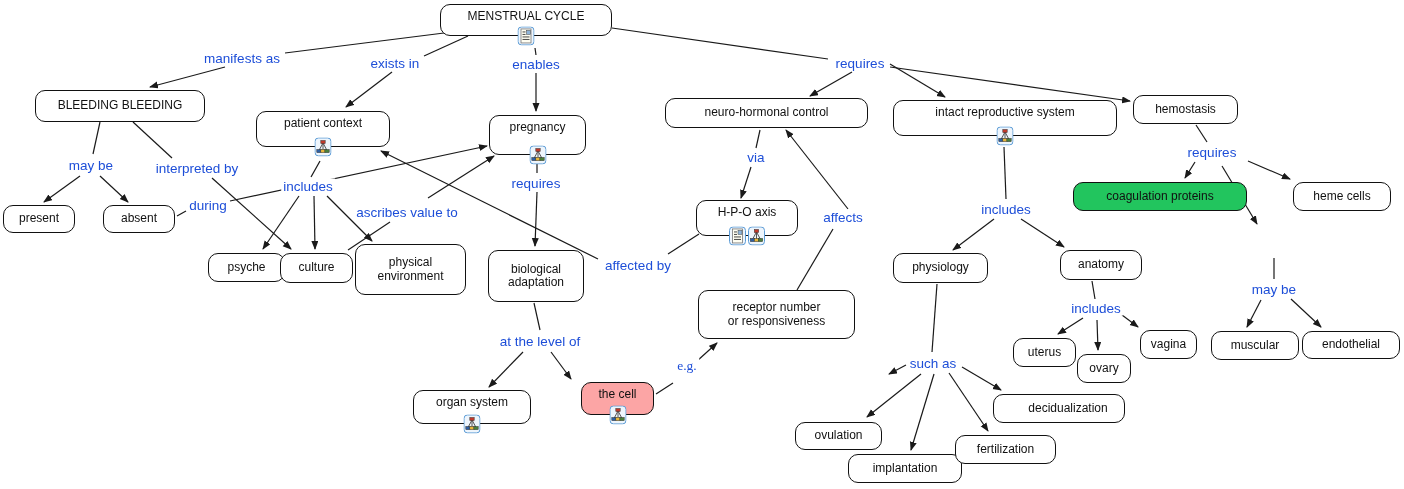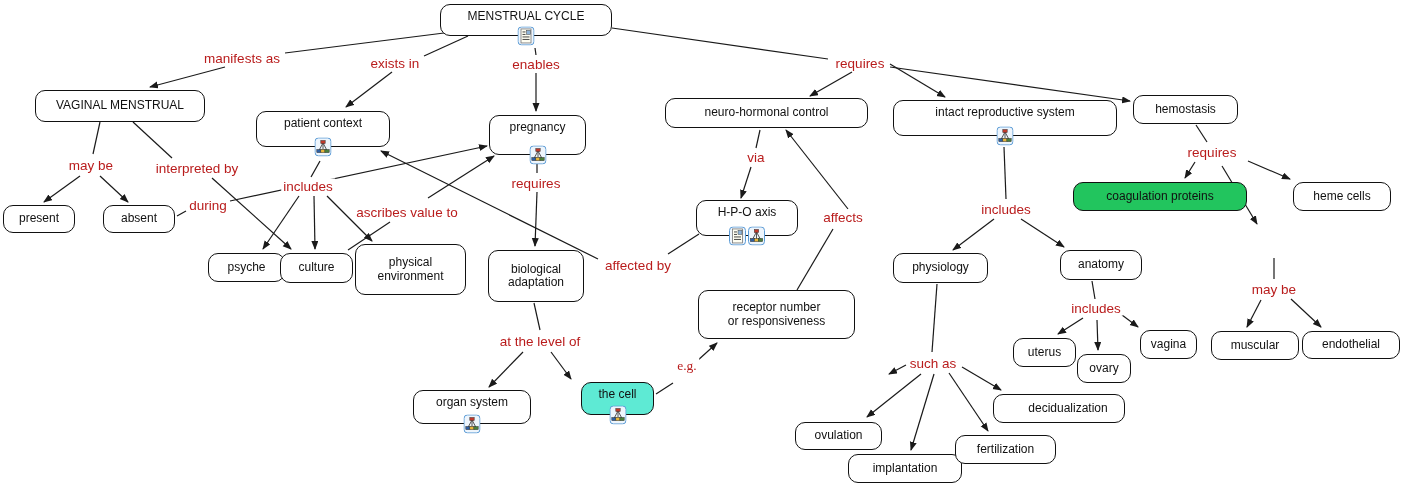--- a/index.html
+++ b/index.html
@@ -3,21 +3,21 @@
 <meta charset="utf-8">
 <style>
   html,body{margin:0;padding:0;background:#ffffff;}
   #canvas{
     position:relative;width:1404px;height:489px;background:#ffffff;
     font-family:"Liberation Sans",sans-serif;overflow:hidden;
   }
   svg.edge-layer{position:absolute;left:0;top:0;z-index:0;}
   .link-label{
     position:absolute;transform:translate(-50%,-50%);z-index:1;
-    font-size:13.5px;color:#b91c1c;background:#fff;padding:0 2px;white-space:nowrap;
+    font-size:13.5px;color:#1d4ed8;background:#fff;padding:0 2px;white-space:nowrap;
   }
   .node{
     position:absolute;box-sizing:border-box;z-index:2;
     background:#fff;border:1.4px solid #111;border-radius:10px;
     display:flex;align-items:center;justify-content:center;
     text-align:center;font-size:12px;color:#111;line-height:1.12;
     white-space:pre-line;padding:1px 3px;
   }
   .node.has-icon{align-items:flex-start;padding-top:5px;}
   .icon-row{
@@ -115,21 +115,21 @@
     <div class="link-label" style="left: 933px; top: 363px;">such as</div>
     <div class="node has-icon" style="left: 440px; top: 4px; width: 172px; height: 32px; background: rgb(255, 255, 255); border-color: rgb(17, 17, 17);"><span>MENSTRUAL CYCLE</span><div class="icon-row"><span><svg width="17" height="19" viewBox="0 0 17 19">
             <rect x="0.5" y="0.5" width="16" height="18" rx="3.5" fill="#eef5fc" stroke="#5b9bd5"></rect>
             <rect x="3.5" y="2.5" width="10" height="14" fill="#fffef2" stroke="#777" stroke-width="0.8"></rect>
             <rect x="9" y="4" width="4" height="4" fill="#8fb4d9" stroke="#444" stroke-width="0.5"></rect>
             <line x1="5" y1="5.5" x2="8" y2="5.5" stroke="#333" stroke-width="0.9"></line>
             <line x1="5" y1="8" x2="8" y2="8" stroke="#333" stroke-width="0.9"></line>
             <line x1="5" y1="10.5" x2="12" y2="10.5" stroke="#333" stroke-width="0.9"></line>
             <line x1="5" y1="13" x2="12" y2="13" stroke="#333" stroke-width="0.9"></line>
           </svg></span></div></div>
-    <div class="node" style="left: 35px; top: 90px; width: 170px; height: 32px; background: rgb(255, 255, 255); border-color: rgb(17, 17, 17);"><span>VAGINAL MENSTRUAL</span></div>
+    <div class="node" style="left: 35px; top: 90px; width: 170px; height: 32px; background: rgb(255, 255, 255); border-color: rgb(17, 17, 17);"><span>BLEEDING BLEEDING</span></div>
     <div class="node has-icon" style="left: 256px; top: 111px; width: 134px; height: 36px; background: rgb(255, 255, 255); border-color: rgb(17, 17, 17);"><span>patient context</span><div class="icon-row"><span><svg width="17" height="19" viewBox="0 0 17 19">
             <rect x="0.5" y="0.5" width="16" height="18" rx="3.5" fill="#eef5fc" stroke="#5b9bd5"></rect>
             <line x1="8.5" y1="5.5" x2="4.5" y2="13" stroke="#444" stroke-width="0.9"></line>
             <line x1="8.5" y1="5.5" x2="8.5" y2="13" stroke="#444" stroke-width="0.9"></line>
             <line x1="8.5" y1="5.5" x2="12.5" y2="13" stroke="#444" stroke-width="0.9"></line>
             <rect x="6.3" y="3" width="4.4" height="3.2" fill="#c0392b" stroke="#333" stroke-width="0.5"></rect>
             <rect x="2.3" y="12" width="4.4" height="3.2" fill="#2e5fa3" stroke="#333" stroke-width="0.5"></rect>
             <rect x="6.3" y="12" width="4.4" height="3.2" fill="#e7b63c" stroke="#333" stroke-width="0.5"></rect>
             <rect x="10.3" y="12" width="4.4" height="3.2" fill="#4a7f3c" stroke="#333" stroke-width="0.5"></rect>
           </svg></span></div></div>
@@ -190,21 +190,21 @@
     <div class="node has-icon" style="left: 413px; top: 390px; width: 118px; height: 34px; background: rgb(255, 255, 255); border-color: rgb(17, 17, 17);"><span>organ system</span><div class="icon-row"><span><svg width="17" height="19" viewBox="0 0 17 19">
             <rect x="0.5" y="0.5" width="16" height="18" rx="3.5" fill="#eef5fc" stroke="#5b9bd5"></rect>
             <line x1="8.5" y1="5.5" x2="4.5" y2="13" stroke="#444" stroke-width="0.9"></line>
             <line x1="8.5" y1="5.5" x2="8.5" y2="13" stroke="#444" stroke-width="0.9"></line>
             <line x1="8.5" y1="5.5" x2="12.5" y2="13" stroke="#444" stroke-width="0.9"></line>
             <rect x="6.3" y="3" width="4.4" height="3.2" fill="#c0392b" stroke="#333" stroke-width="0.5"></rect>
             <rect x="2.3" y="12" width="4.4" height="3.2" fill="#2e5fa3" stroke="#333" stroke-width="0.5"></rect>
             <rect x="6.3" y="12" width="4.4" height="3.2" fill="#e7b63c" stroke="#333" stroke-width="0.5"></rect>
             <rect x="10.3" y="12" width="4.4" height="3.2" fill="#4a7f3c" stroke="#333" stroke-width="0.5"></rect>
           </svg></span></div></div>
-    <div class="node has-icon" style="left: 581px; top: 382px; width: 73px; height: 33px; background: #5eead4; border-color: rgb(17, 17, 17);"><span>the cell</span><div class="icon-row"><span><svg width="17" height="19" viewBox="0 0 17 19">
+    <div class="node has-icon" style="left: 581px; top: 382px; width: 73px; height: 33px; background: #fca5a5; border-color: rgb(17, 17, 17);"><span>the cell</span><div class="icon-row"><span><svg width="17" height="19" viewBox="0 0 17 19">
             <rect x="0.5" y="0.5" width="16" height="18" rx="3.5" fill="#eef5fc" stroke="#5b9bd5"></rect>
             <line x1="8.5" y1="5.5" x2="4.5" y2="13" stroke="#444" stroke-width="0.9"></line>
             <line x1="8.5" y1="5.5" x2="8.5" y2="13" stroke="#444" stroke-width="0.9"></line>
             <line x1="8.5" y1="5.5" x2="12.5" y2="13" stroke="#444" stroke-width="0.9"></line>
             <rect x="6.3" y="3" width="4.4" height="3.2" fill="#c0392b" stroke="#333" stroke-width="0.5"></rect>
             <rect x="2.3" y="12" width="4.4" height="3.2" fill="#2e5fa3" stroke="#333" stroke-width="0.5"></rect>
             <rect x="6.3" y="12" width="4.4" height="3.2" fill="#e7b63c" stroke="#333" stroke-width="0.5"></rect>
             <rect x="10.3" y="12" width="4.4" height="3.2" fill="#4a7f3c" stroke="#333" stroke-width="0.5"></rect>
           </svg></span></div></div>
     <div class="node" style="left: 893px; top: 253px; width: 95px; height: 30px; background: rgb(255, 255, 255); border-color: rgb(17, 17, 17);"><span>physiology</span></div>

